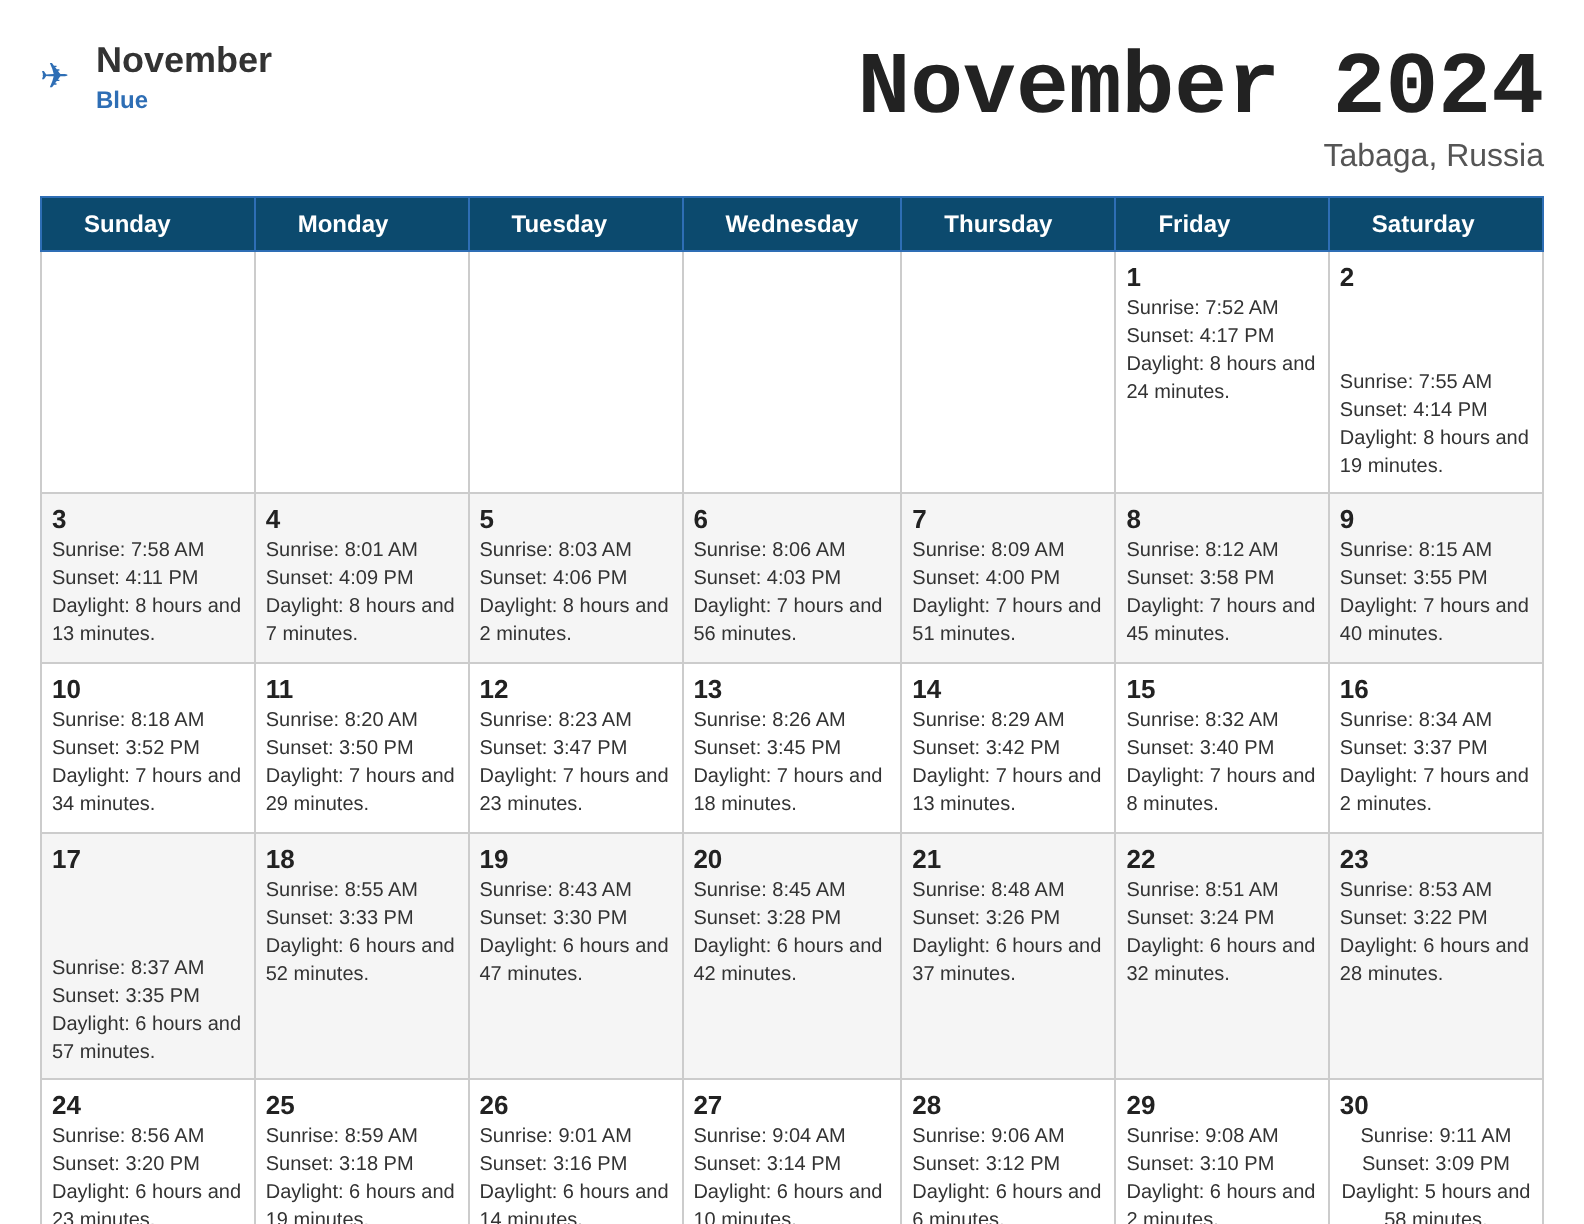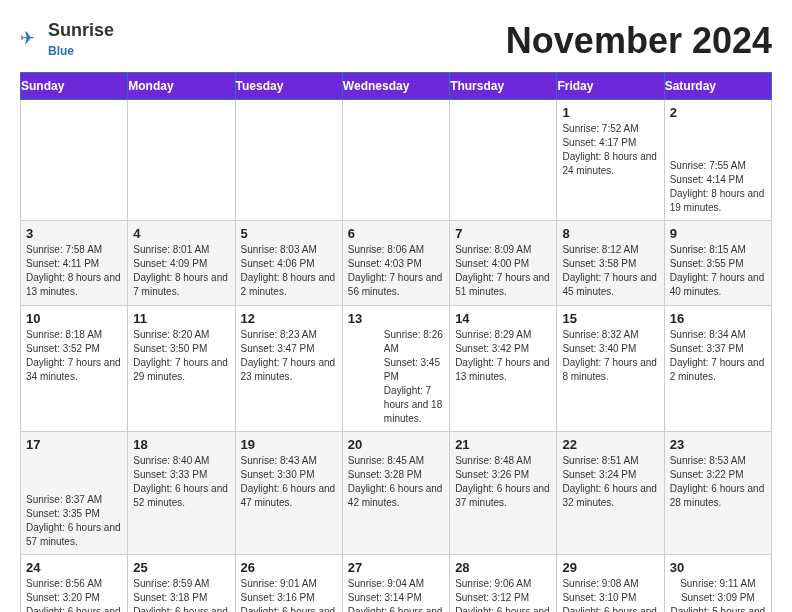--- a/index.html
+++ b/index.html
@@ -32,38 +32,39 @@
       color: #2e6eb5;
     }
     .logo-icon {
       width: 24px;
       height: 24px;
     }
     .title-area {
       text-align: right;
     }
     .calendar-title {
-      font-size: 36px;
+      font-size: 44px;
       font-weight: bold;
       color: #222;
+      font-family: Liberation Mono, monospace;
     }
     .calendar-subtitle {
       font-size: 16px;
       color: #555;
     }
     table {
       width: 100%;
       border-collapse: collapse;
       font-size: 11px;
     }
     thead tr th {
-      background-color: #6d28d9;
+      background-color: #0c4a6e;
       color: #fff;
       text-align: left;
-      padding: 6px 0;
+      padding: 6px 21px;
       font-size: 12px;
       font-weight: bold;
       border: 1px solid #2e6eb5;
     }
     tbody tr td {
       border: 1px solid #ccc;
       vertical-align: top;
       padding: 5px 5px;
       min-height: 80px;
       height: 85px;
@@ -91,26 +92,27 @@
   </style>
 </head>
 <body>
 
 <div class="header-area">
   <div class="logo">
     <svg class="logo-icon" viewBox="0 0 30 30" xmlns="http://www.w3.org/2000/svg">
       <text x="0" y="20" font-size="22" fill="#2e6eb5">✈</text>
     </svg>
     <div>
-      <span class="logo-text-general">Sunrise</span><br>
+      <span class="logo-text-general">November</span><br>
       <span class="logo-text-blue">Blue</span>
     </div>
   </div>
   <div class="title-area">
     <div class="calendar-title">November 2024</div>
+    <div class="calendar-subtitle">Tabaga, Russia</div>
   </div>
 </div>
 
 <table>
   <thead>
     <tr id="header-row">
     <th>Sunday</th>
         <th>Monday</th>
         <th>Tuesday</th>
         <th>Wednesday</th>
@@ -197,21 +199,21 @@
 Daylight: 7 hours and 29 minutes.</div>
         </td>
         <td>
           <span class="day-number">12</span>
           <div class="day-info" style="white-space: pre-line;">Sunrise: 8:23 AM
 Sunset: 3:47 PM
 Daylight: 7 hours and 23 minutes.</div>
         </td>
         <td>
           <span class="day-number">13</span>
-          <div class="day-info" style="white-space: pre-line; margin-left: 36px;">Sunrise: 8:26 AM
+          <div class="day-info" style="white-space: pre-line;">Sunrise: 8:26 AM
 Sunset: 3:45 PM
 Daylight: 7 hours and 18 minutes.</div>
         </td>
         <td>
           <span class="day-number">14</span>
           <div class="day-info" style="white-space: pre-line;">Sunrise: 8:29 AM
 Sunset: 3:42 PM
 Daylight: 7 hours and 13 minutes.</div>
         </td>
         <td>
@@ -229,21 +231,21 @@
       </tr>
       <tr>
         <td>
           <span class="day-number">17</span>
           <div class="day-info" style="white-space: pre-line; margin-top: 41px;">Sunrise: 8:37 AM
 Sunset: 3:35 PM
 Daylight: 6 hours and 57 minutes.</div>
         </td>
         <td>
           <span class="day-number">18</span>
-          <div class="day-info" style="white-space: pre-line;">Sunrise: 8:40 AM
+          <div class="day-info" style="white-space: pre-line;">Sunrise: 8:55 AM
 Sunset: 3:33 PM
 Daylight: 6 hours and 52 minutes.</div>
         </td>
         <td>
           <span class="day-number">19</span>
           <div class="day-info" style="white-space: pre-line;">Sunrise: 8:43 AM
 Sunset: 3:30 PM
 Daylight: 6 hours and 47 minutes.</div>
         </td>
         <td>

